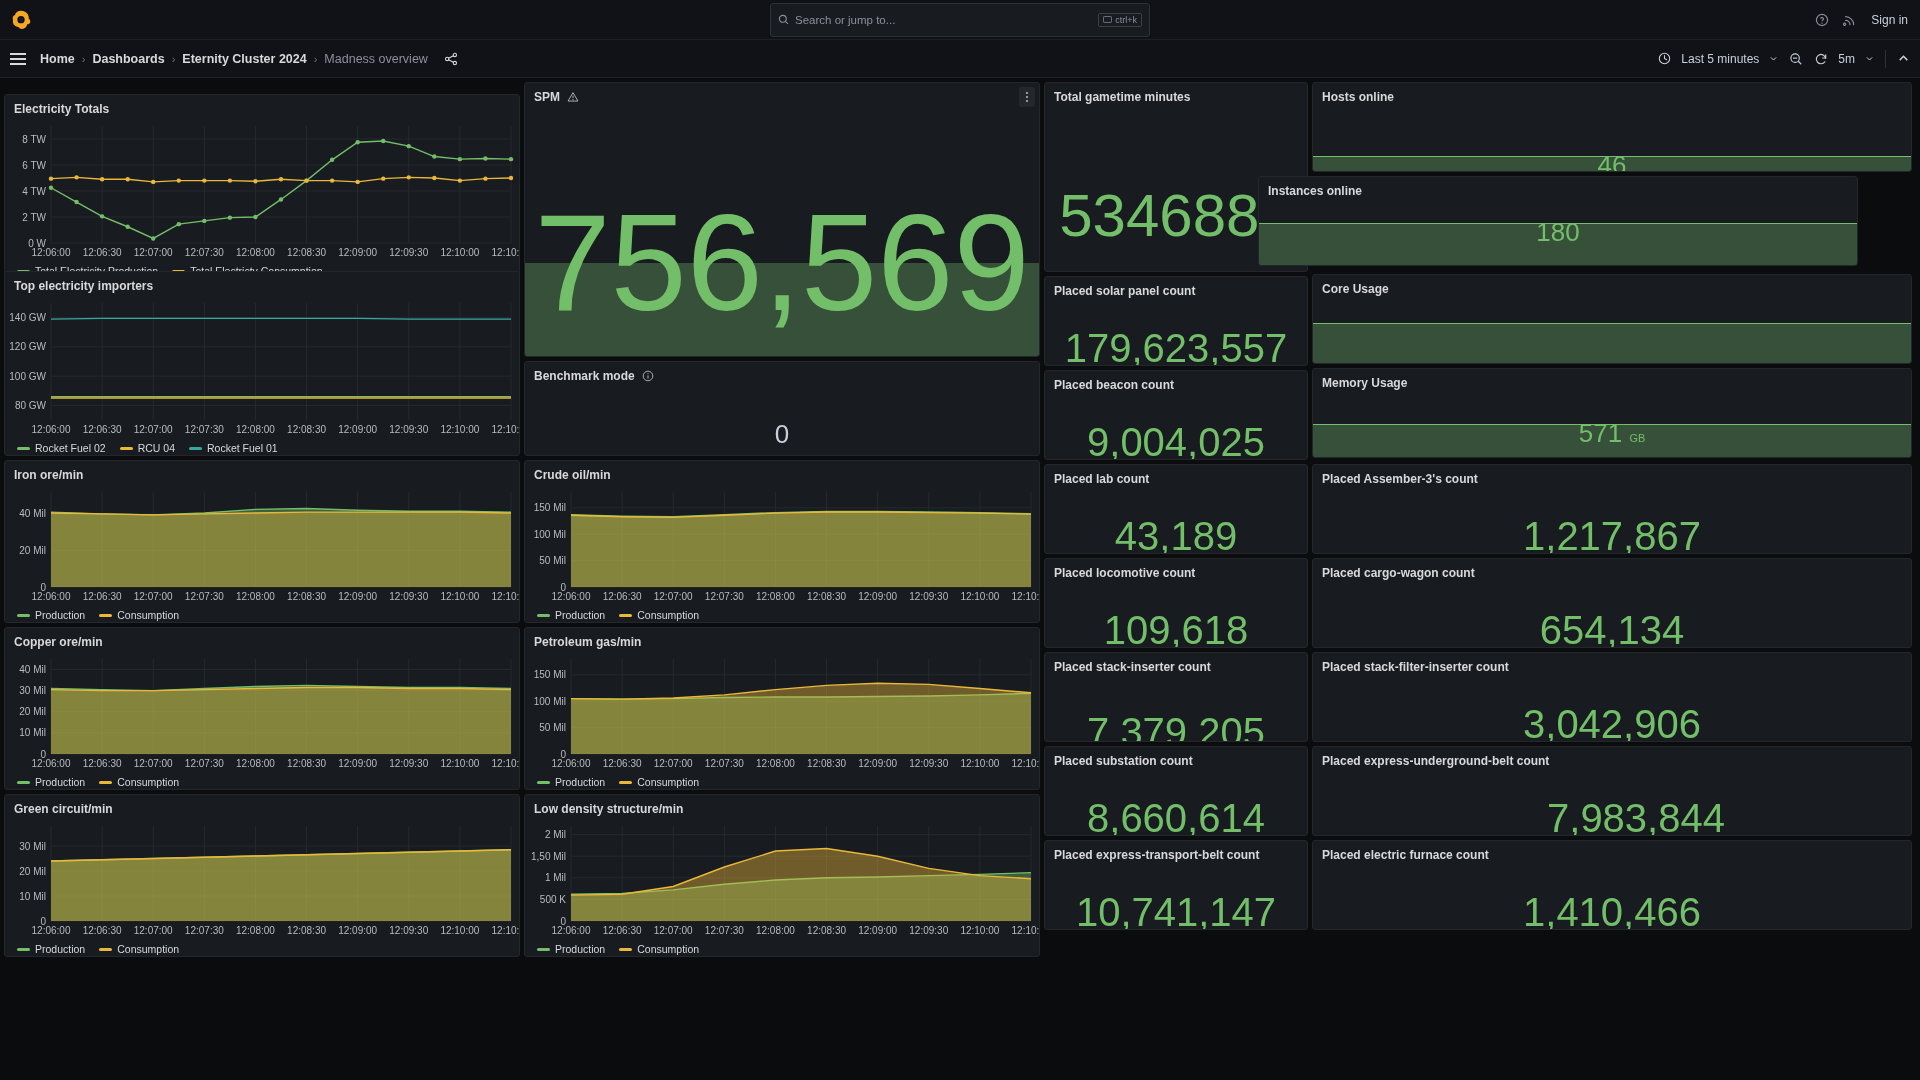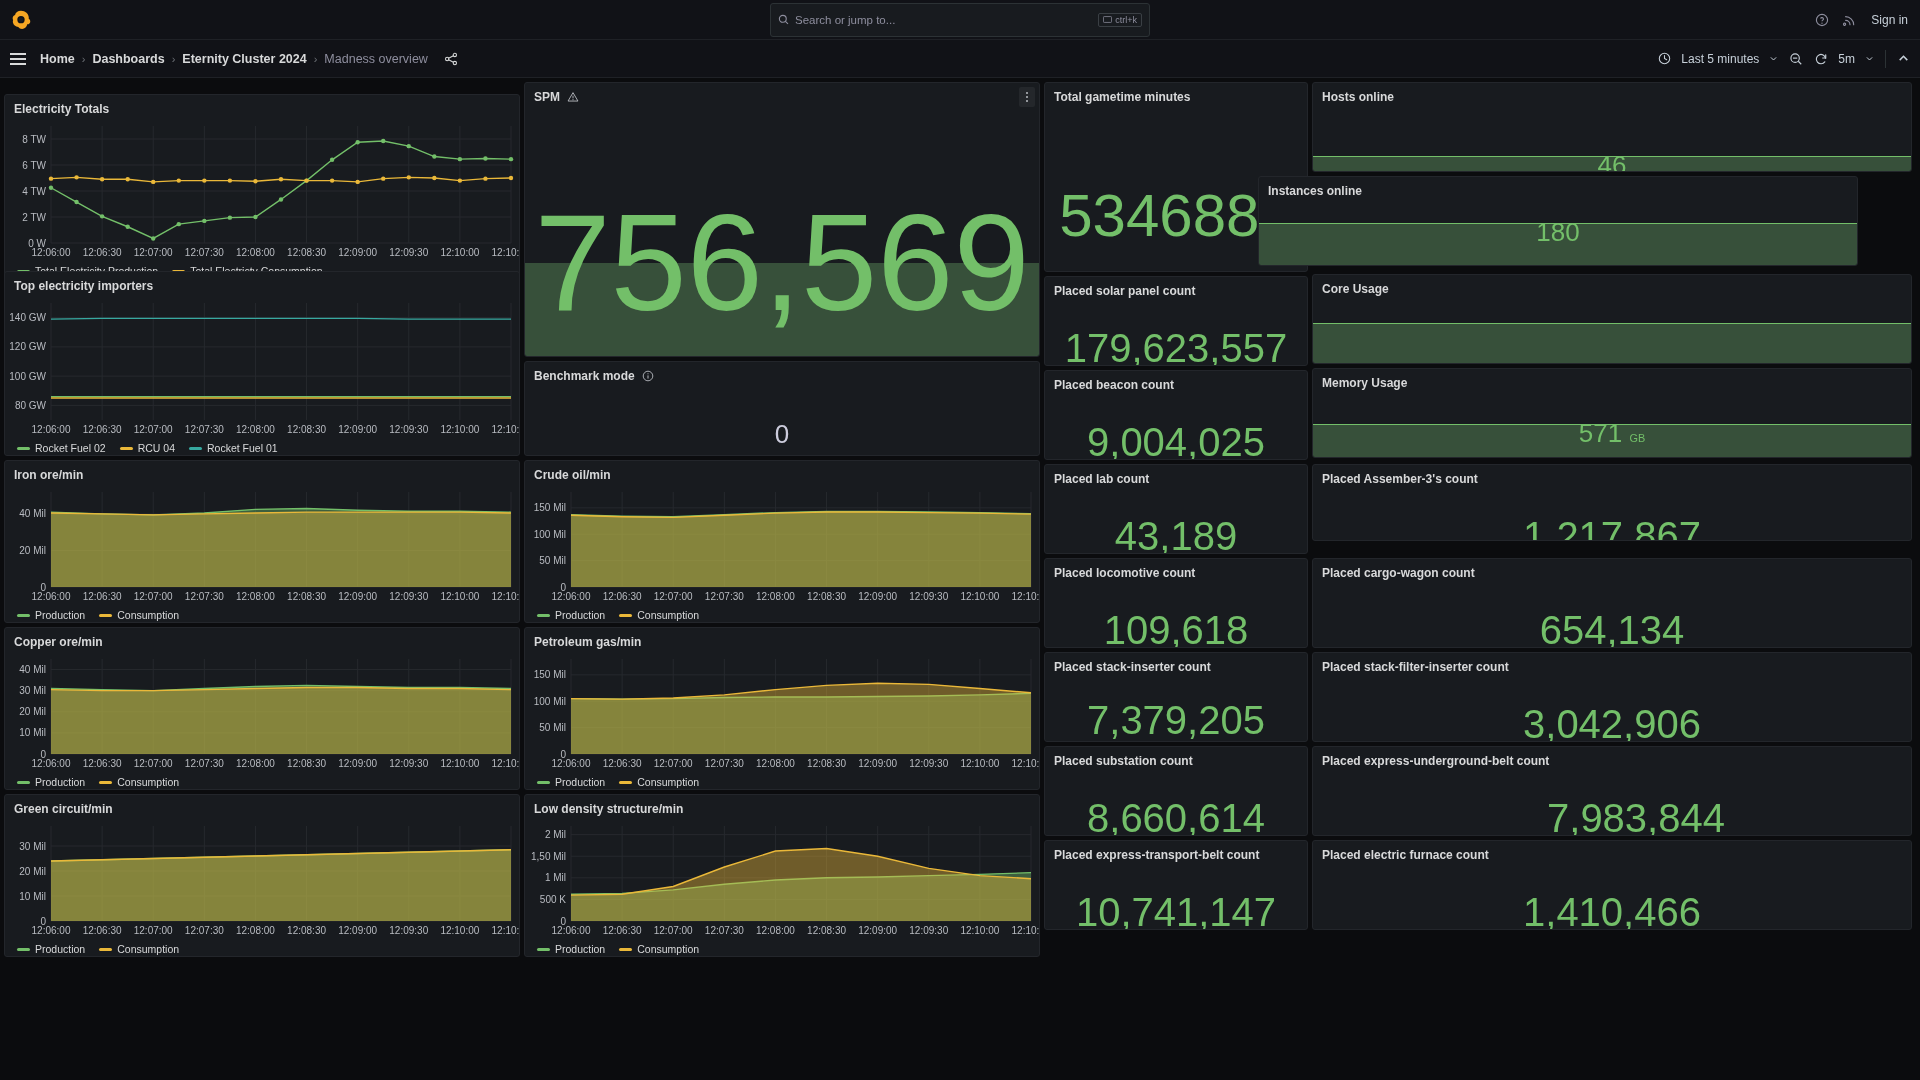--- a/index.html
+++ b/index.html
@@ -703,21 +703,21 @@
       </div>
       <div class="panel" style="left: 1044px; top: 480px; width: 264px; height: 90px;">
         <div class="ptitle">Placed locomotive count</div>
      <div class="stat-wrap">
        <div class="stat-val" style="top:28px; font-size:40px;">109,618</div>
      </div>
       </div>
       <div class="panel" style="left: 1044px; top: 574px; width: 264px; height: 90px;">
         <div class="ptitle">Placed stack-inserter count</div>
      <div class="stat-wrap">
-       <div class="stat-val" style="top:24px; font-size:40px;">7,379,205</div>
+       <div class="stat-val" style="top:36px; font-size:40px;">7,379,205</div>
      </div>
       </div>
       <div class="panel" style="left: 1044px; top: 668px; width: 264px; height: 90px;">
         <div class="ptitle">Placed substation count</div>
      <div class="stat-wrap">
        <div class="stat-val" style="top:28px; font-size:40px;">8,660,614</div>
      </div>
       </div>
       <div class="panel" style="left: 1044px; top: 762px; width: 264px; height: 90px;">
         <div class="ptitle">Placed express-transport-belt count</div>
@@ -747,21 +747,21 @@
        <div class="spark" style="height:63px; background:#37503a; border-top:1.5px solid #73bf69;"></div>
      </div>
       </div>
       <div class="panel" style="left: 1312px; top: 290px; width: 600px; height: 90px;">
         <div class="ptitle">Memory Usage</div>
      <div class="stat-wrap">
        <div class="spark" style="height:56px; background:#37503a; border-top:1.5px solid #73bf69;"></div>
        <div class="stat-val" style="top:28px; font-size:26px;">571 <span class="stat-unit">GB</span></div>
      </div>
       </div>
-      <div class="panel" style="left: 1312px; top: 386px; width: 600px; height: 77px;">
+      <div class="panel" style="left: 1312px; top: 386px; width: 600px; height: 90px;">
         <div class="ptitle">Placed Assember-3's count</div>
      <div class="stat-wrap">
        <div class="stat-val" style="top:28px; font-size:40px;">1,217,867</div>
      </div>
       </div>
       <div class="panel" style="left: 1312px; top: 480px; width: 600px; height: 90px;">
         <div class="ptitle">Placed cargo-wagon count</div>
      <div class="stat-wrap">
        <div class="stat-val" style="top:28px; font-size:40px;">654,134</div>
      </div>

